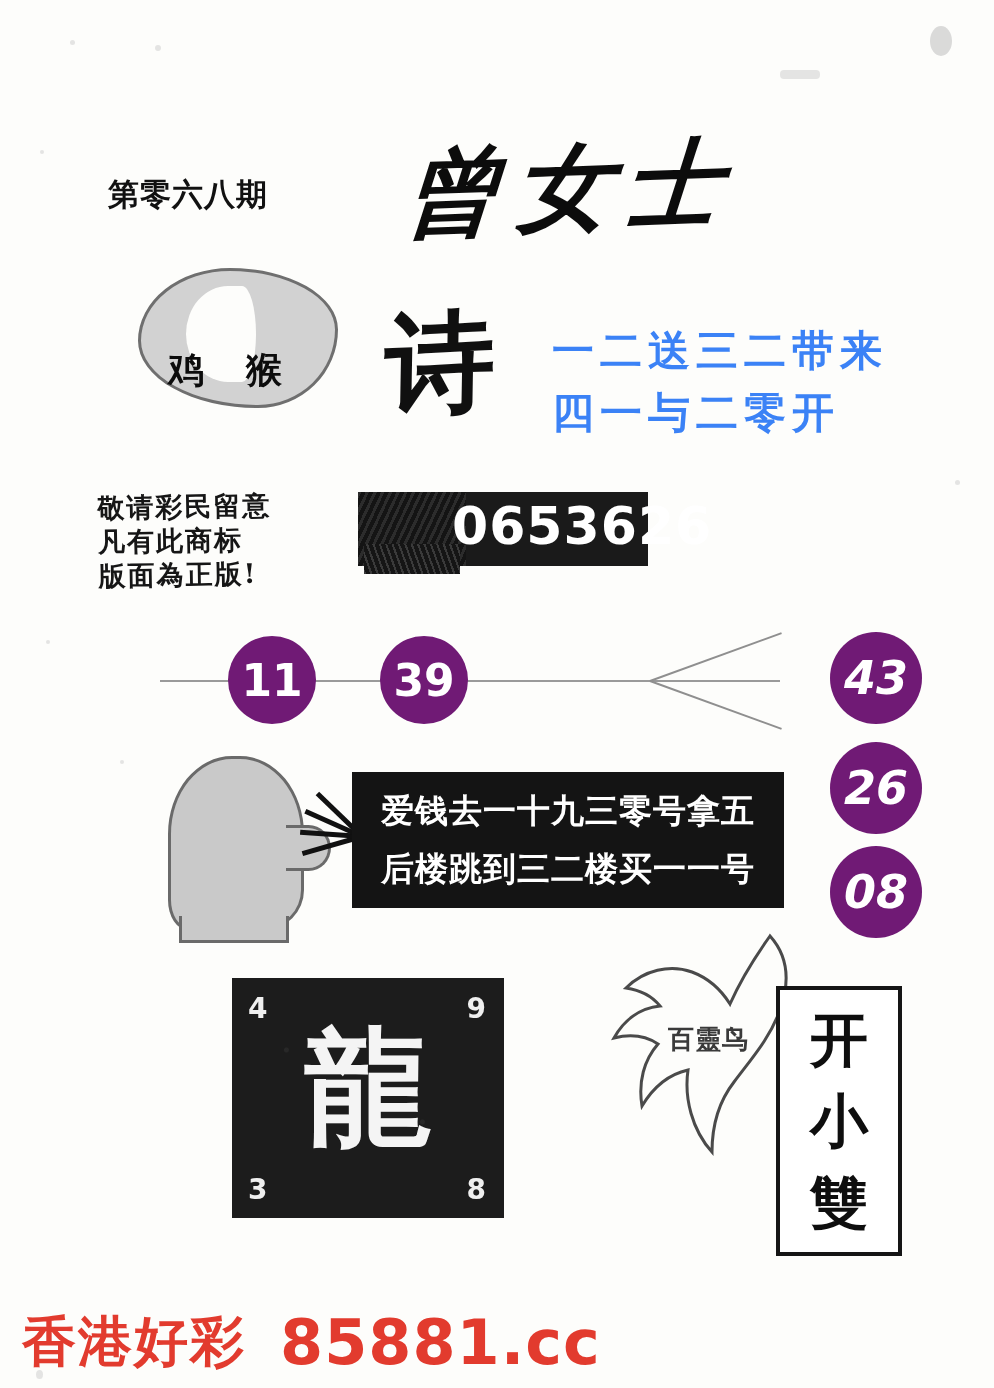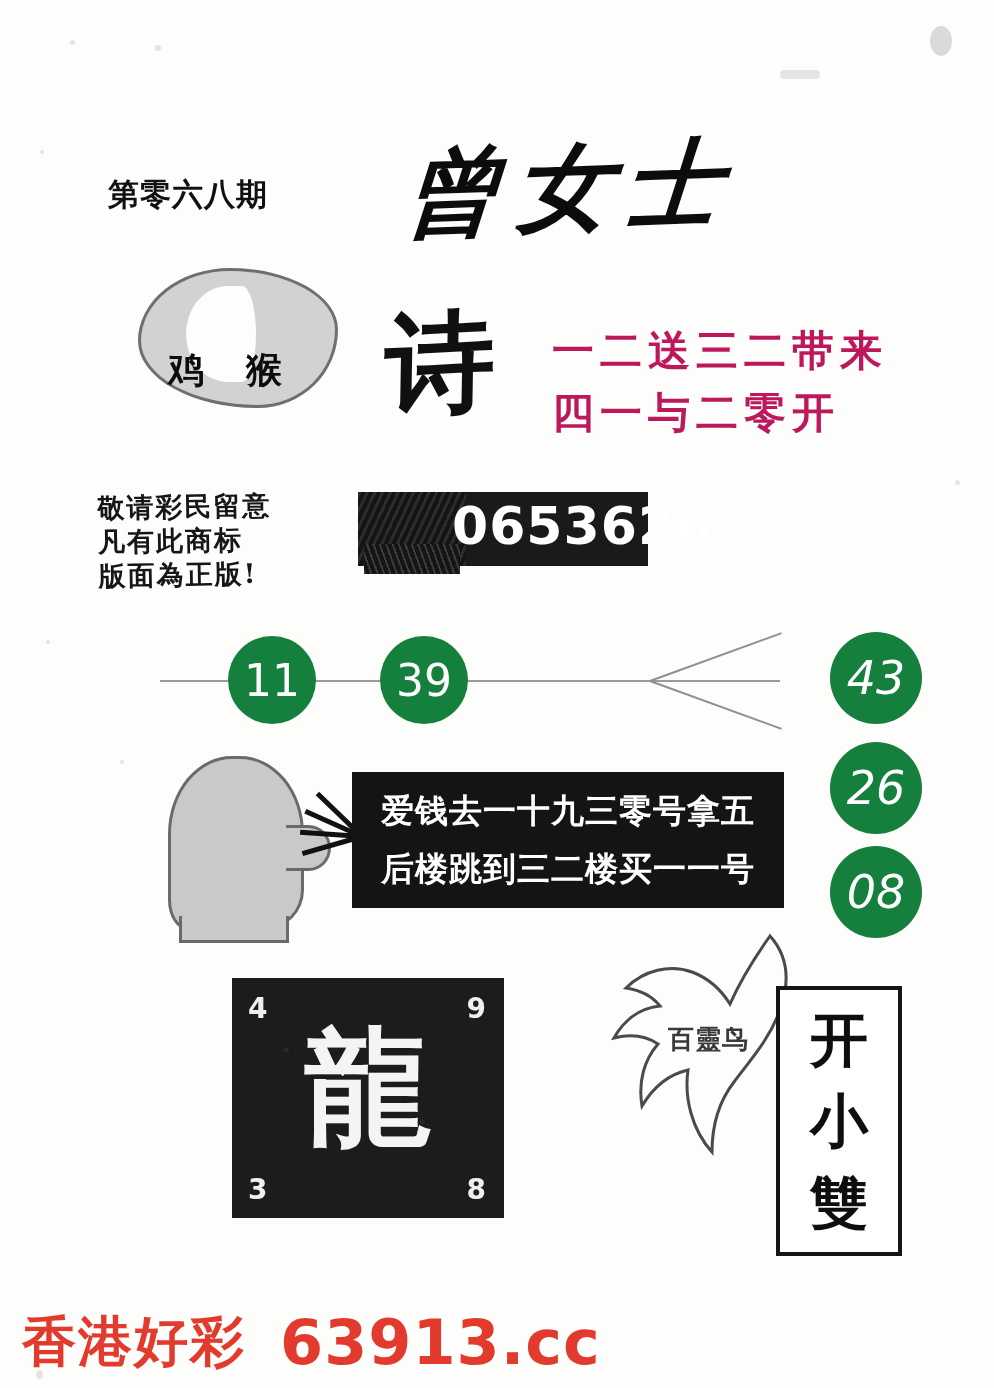--- a/index.html
+++ b/index.html
@@ -100,21 +100,21 @@
     color: #101010;
     transform: rotate(-3deg) skewX(-4deg);
   }
   .poem {
     position: absolute;
     left: 552px;
     top: 320px;
     font-family: Liberation Serif, serif;
     font-size: 42px;
     font-weight: 700;
-    color: #be185d;
+    color: #3b82f6;
     letter-spacing: 6px;
     line-height: 62px;
   }
   .poem .l2 { }
 
   
   .notice {
     position: absolute;
     left: 98px;
     top: 490px;
@@ -157,24 +157,24 @@
     font-size: 52px;
     font-weight: 700;
     color: #ffffff;
     letter-spacing: 1px;
   }
 
   
   .ball {
     position: absolute;
     border-radius: 50%;
-    background: #15803d;
+    background: #701a75;
     color: #fff;
     font-family: "DejaVu Sans", sans-serif;
-    font-weight: 400;
+    font-weight: 700;
     display: flex;
     align-items: center;
     justify-content: center;
   }
   .ball.row {
     width: 88px; height: 88px;
     top: 636px;
     font-size: 44px;
   }
   .ball.r1 { left: 228px; }
@@ -487,16 +487,16 @@
   <div class="birdlabel">百靈鸟</div>
 
   <div class="vbox">
     <span>开</span>
     <span>小</span>
     <span>雙</span>
   </div>
 
   <div class="footer">
     <div class="fcn">香港好彩</div>
-    <div class="fsite">63913.cc</div>
+    <div class="fsite">85881.cc</div>
   </div>
 
 </div>
 
 </body></html>

